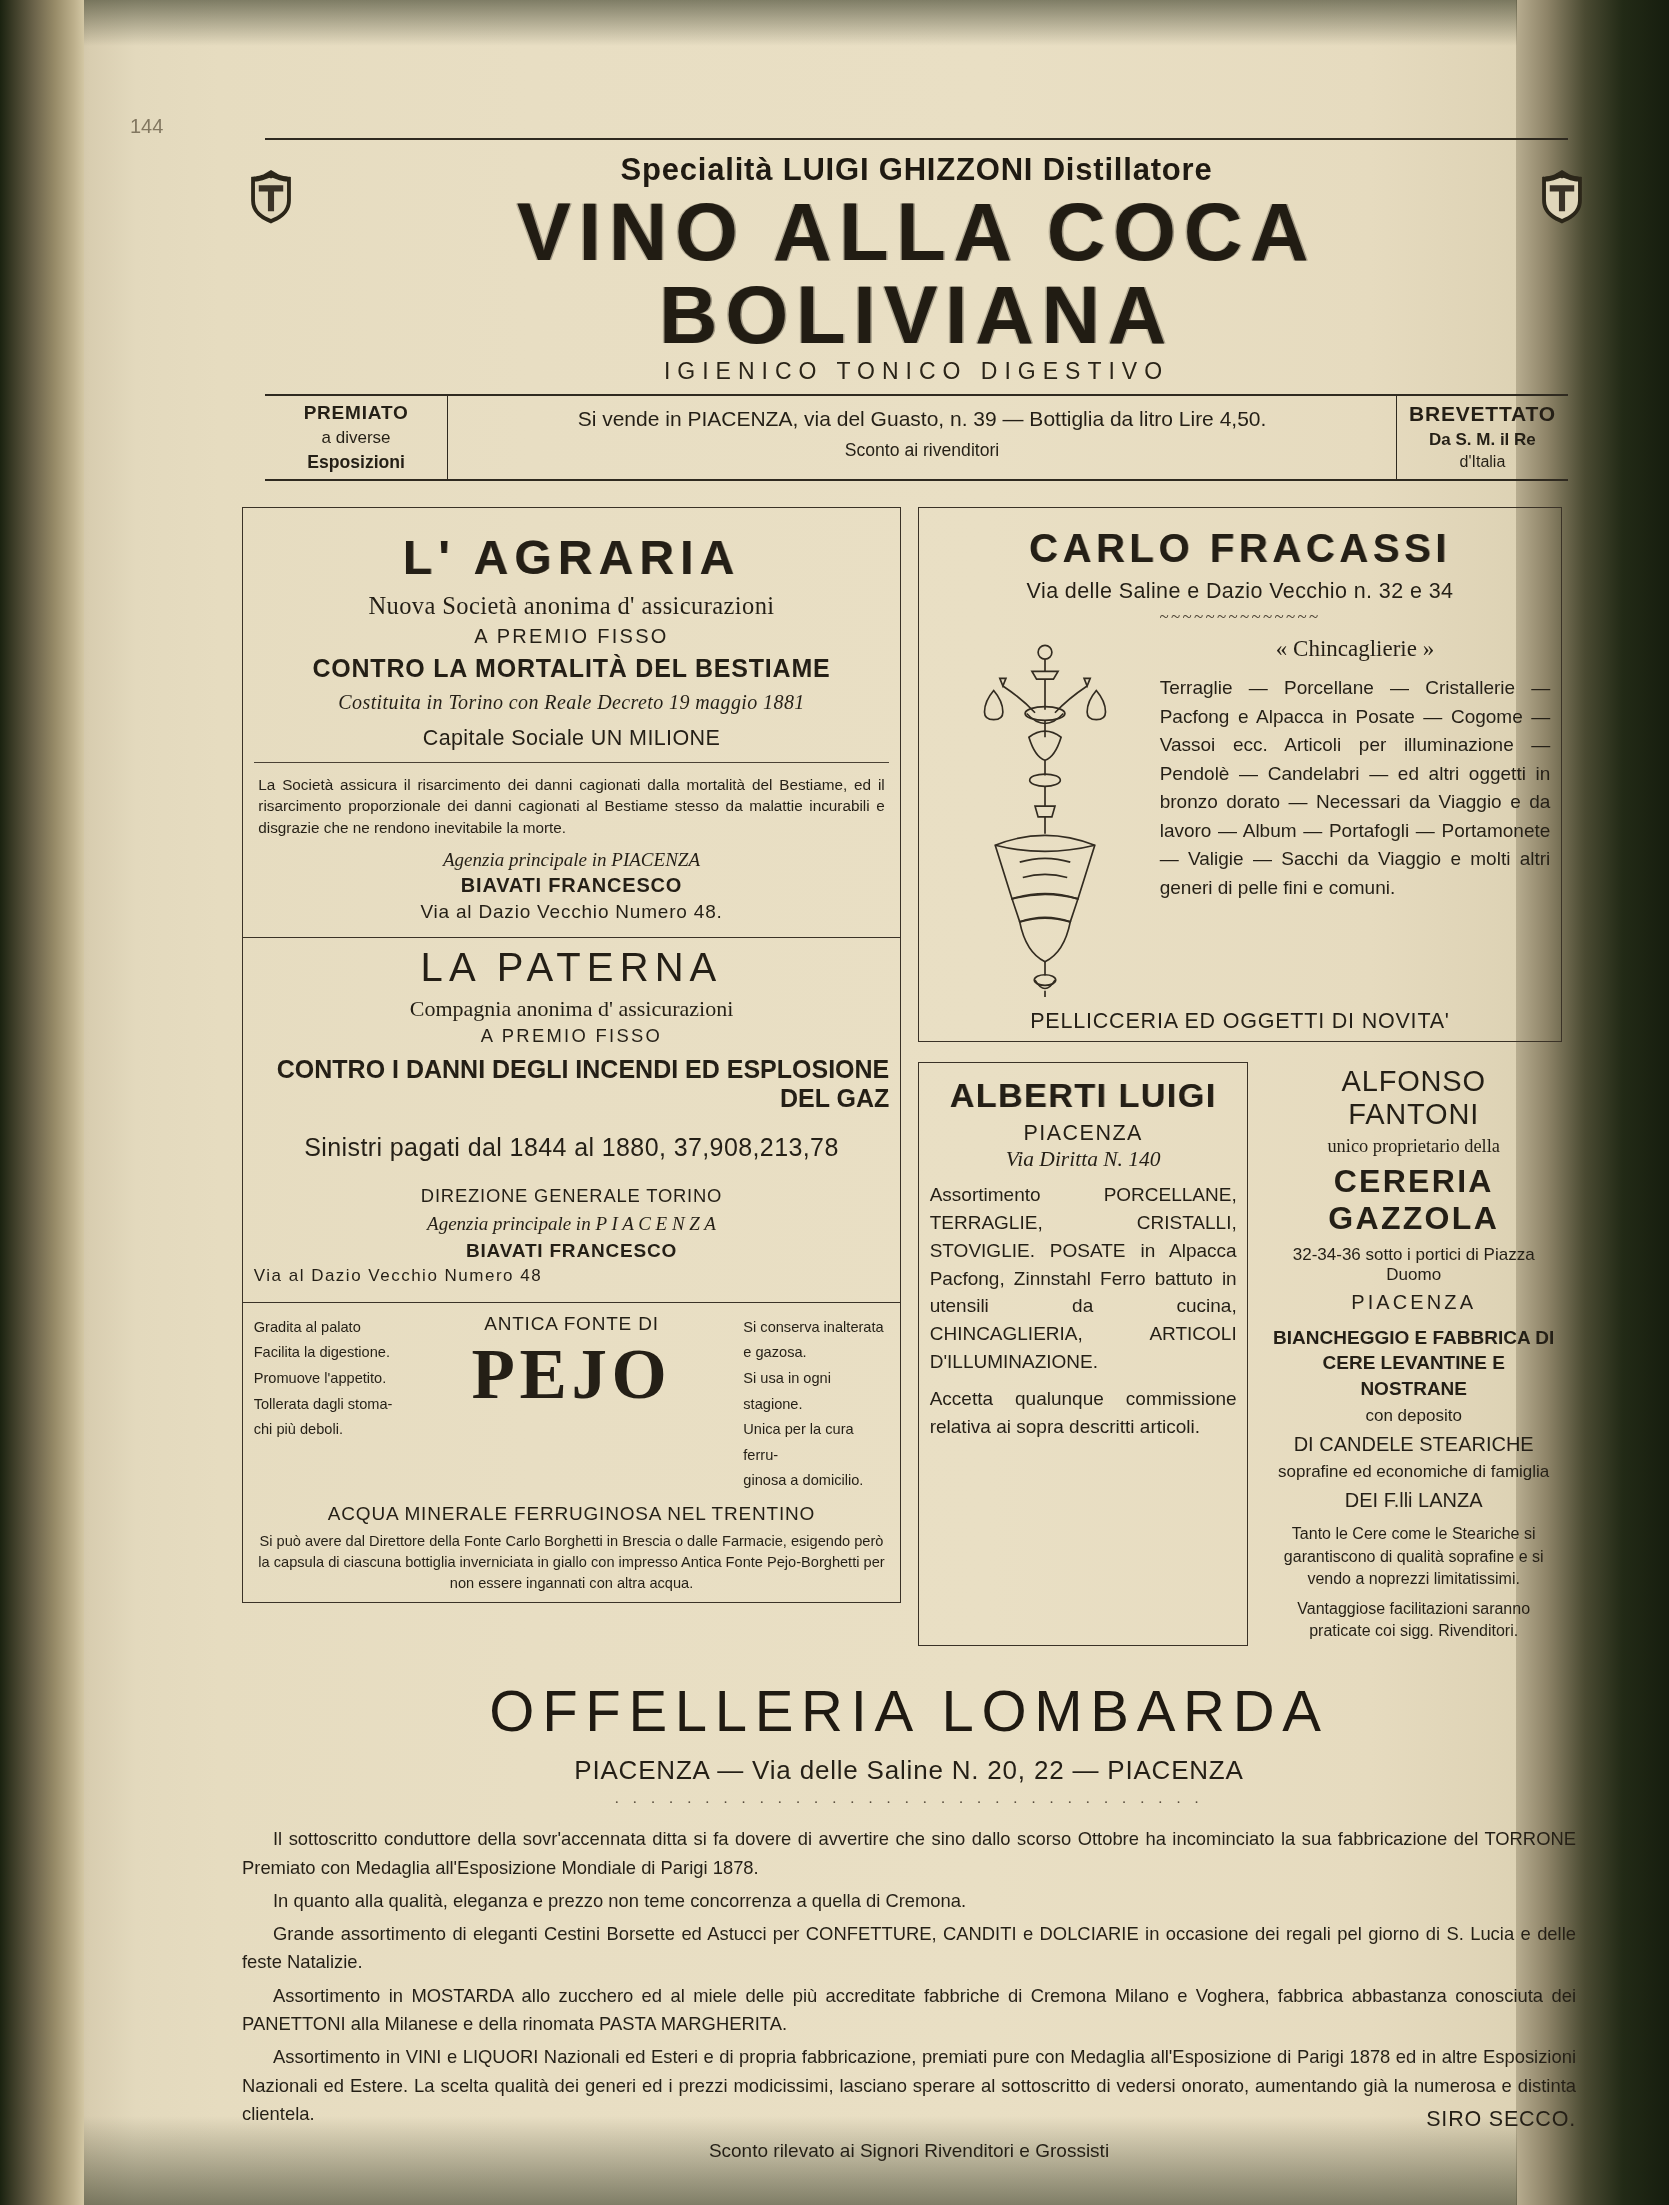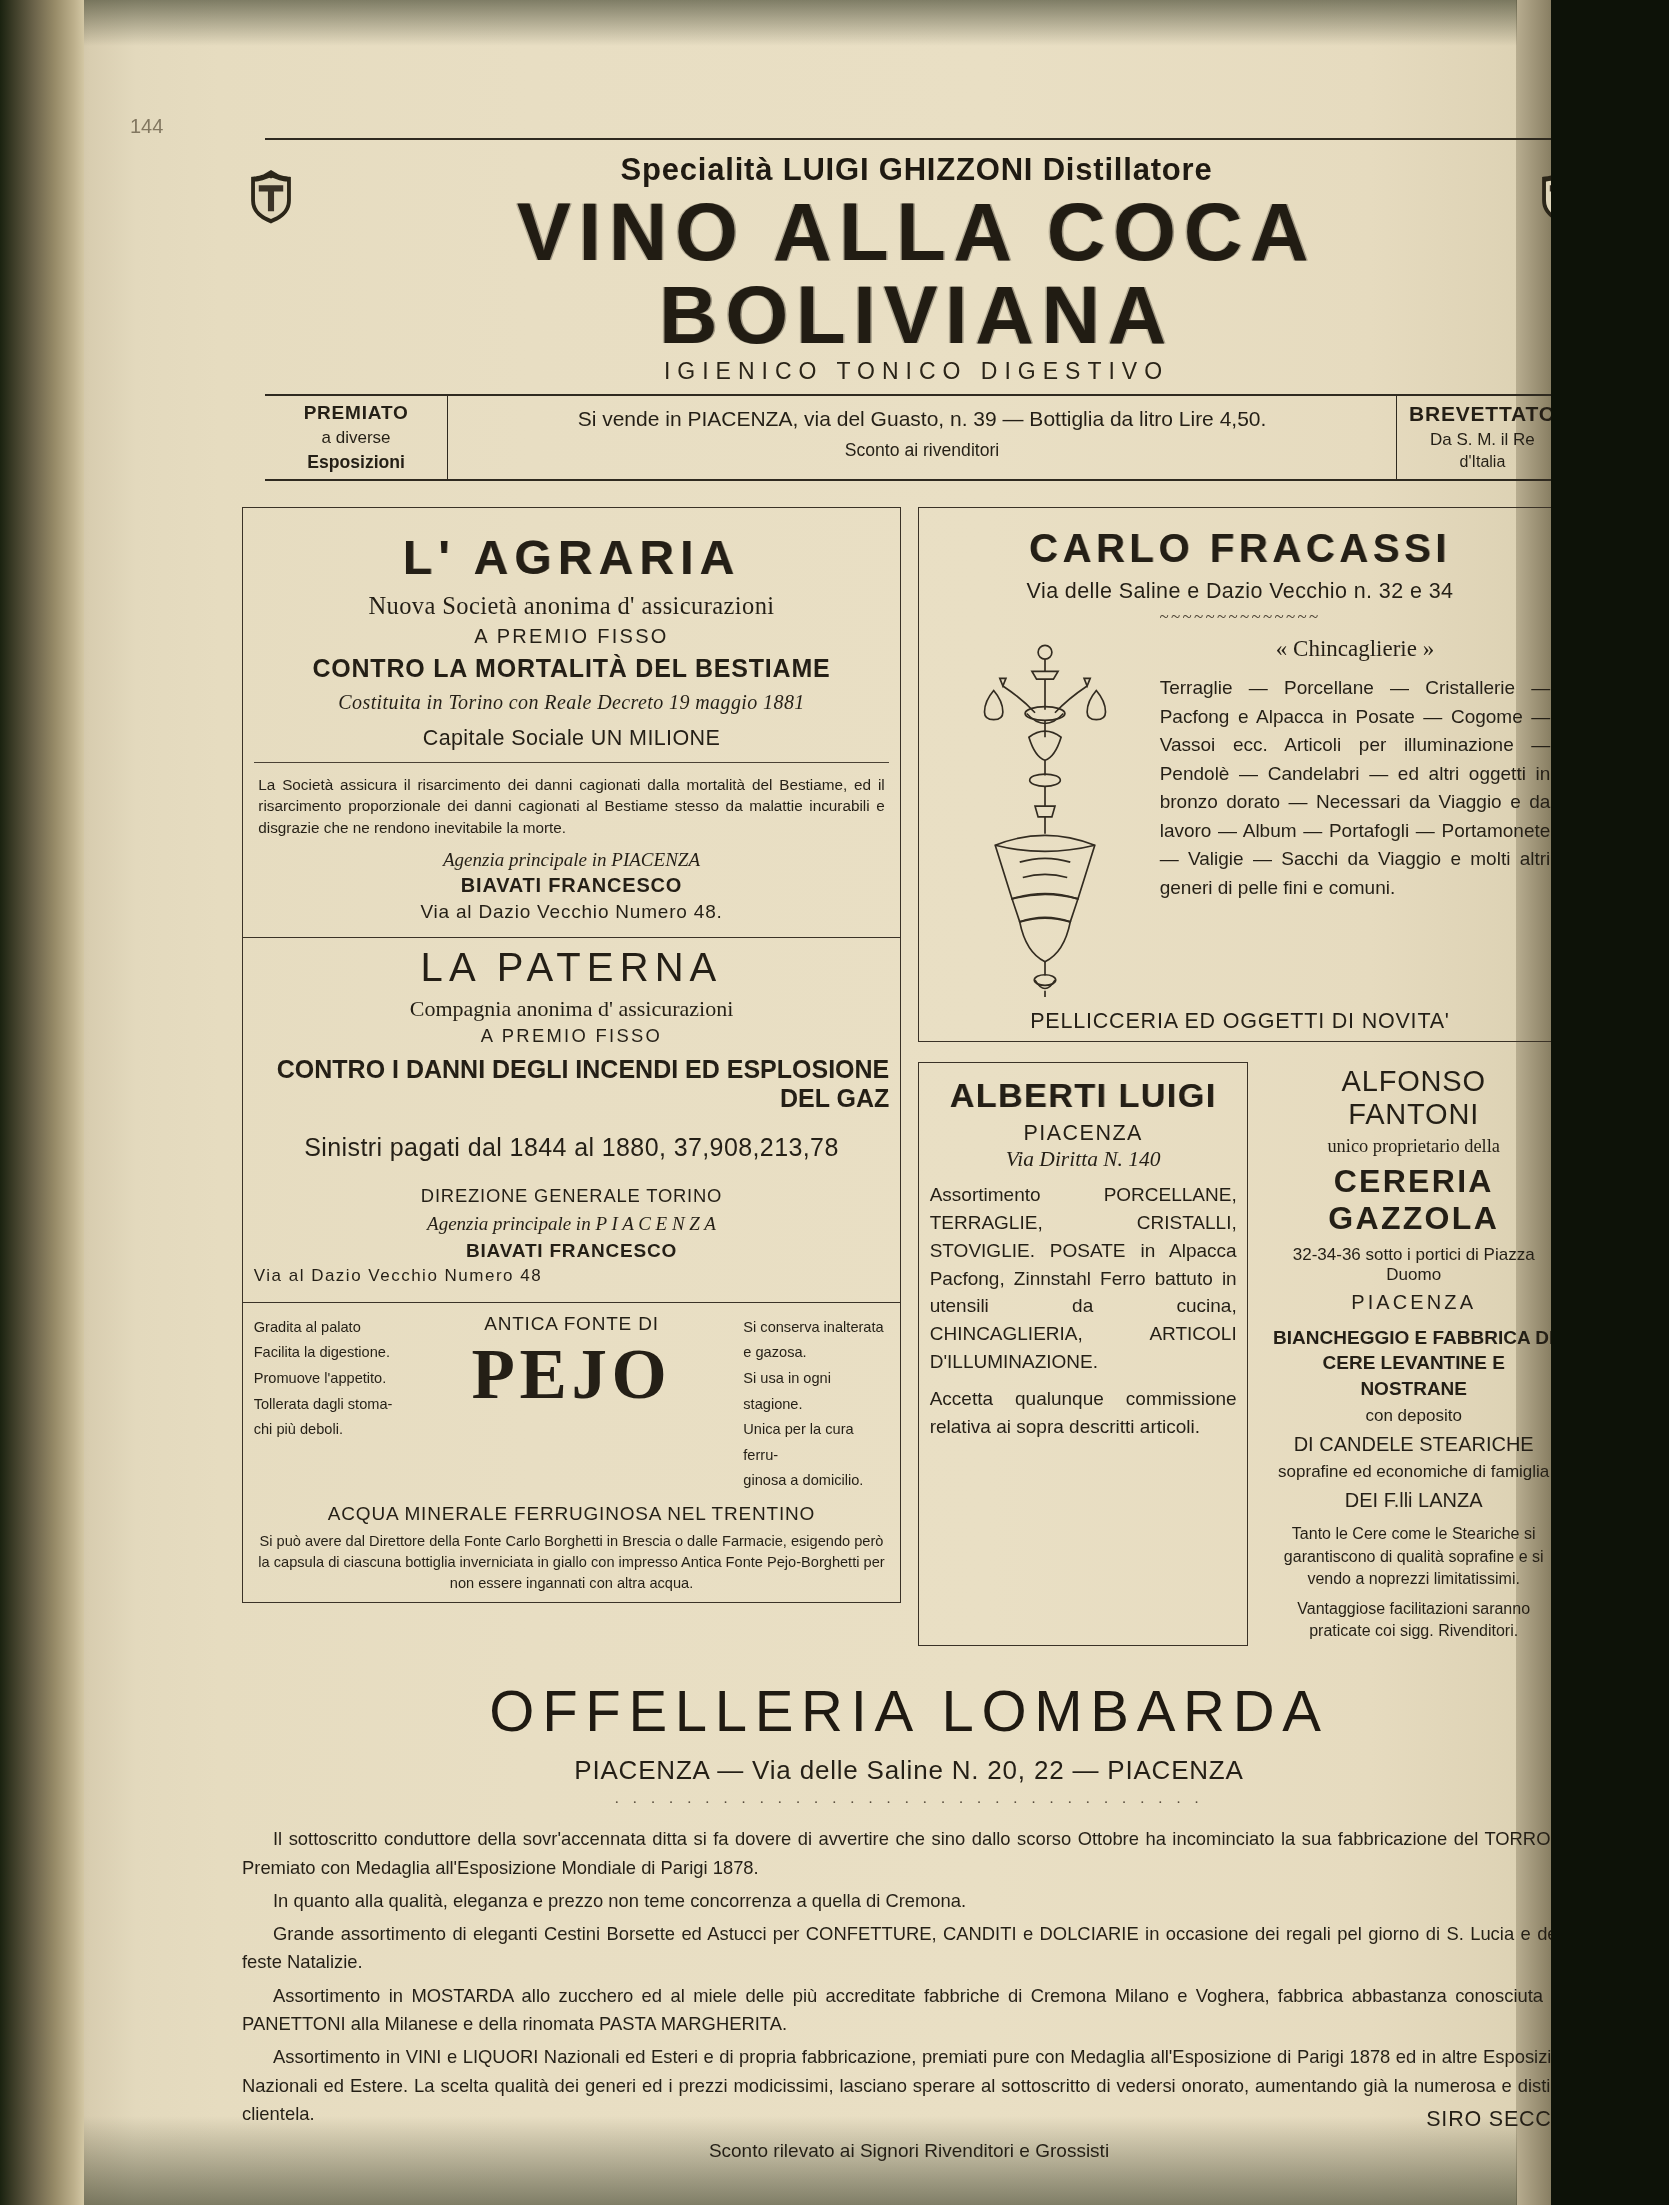--- a/index.html
+++ b/index.html
@@ -1,18 +1,18 @@
 <!DOCTYPE html>
 <html style="font-size:12.3px"><head>
 <meta charset="utf-8">
 <style>
   html,body{margin:0;padding:0;background:#0d1208;}
   body{font-family:"Liberation Serif", serif;}
   #page{
-    position:relative;width:1551px;height:2205px;
+    position:relative;width:1669px;height:2205px;
     background:#f0abfc;
     overflow:hidden;
   }
   
   .book{
     position:absolute;left:67px;top:0;width:1571px;height:2205px;
     background:linear-gradient(90deg,#c8bda0 0px,#d8cdb0 23px,#e3d9bd 69px,#e6dcc0 153px,#e8dec3 460px,#e9dfc4 920px,#e6dbbf 1303px,#ddd2b4 1456px,#cfc4a6 1525px,#b9ae91 1571px);
   }
   .gutter{
     position:absolute;left:0;top:0;width:84px;height:2205px;
@@ -41,21 +41,21 @@
   .mh-strip{display:flex;border-top:2.3px solid #2f2a20;border-bottom:2.3px solid #2f2a20;margin-top:9.2px;}
   .mh-left{width:176px;border-right:1.5px solid #2f2a20;padding:6.1px 3.1px;text-align:center;font-family:"Liberation Sans",sans-serif;}
   .mh-left .l1{font-weight:bold;font-size:19px;letter-spacing:0.8px;}
   .mh-left .l2{font-size:17px;margin-top:3.8px;}
   .mh-left .l3{font-weight:bold;font-size:17.6px;margin-top:3.8px;}
   .mh-mid{flex:1;padding:10.7px 7.7px;text-align:center;}
   .mh-mid .m1{font-family:"Liberation Sans",sans-serif;font-size:21px;}
   .mh-mid .m2{font-family:"Liberation Sans",sans-serif;font-size:17.6px;margin-top:9.2px;}
   .mh-right{width:165px;border-left:1.5px solid #2f2a20;padding:6.1px 3.1px;text-align:center;font-family:"Liberation Sans",sans-serif;}
   .mh-right .r1{font-weight:bold;font-size:21px;letter-spacing:0.8px;}
-  .mh-right .r2{font-weight:normal;font-size:17px;margin-top:3.8px;}
+  .mh-right .r2{font-weight:bold;font-size:17px;margin-top:3.8px;}
   .mh-right .r3{font-size:16px;margin-top:3.1px;}
   .crest{position:absolute;width:46px;height:55px;top:32px;}
   .crest svg{width:100%;height:100%}
 
   
   .cols{display:flex;margin-top:26px;}
   .colL{width:659px;}
   .colR{width:644px;margin-left:17px;}
 
   .box{border:1.5px solid #3a3227;padding:7.7px 10.7px;}

